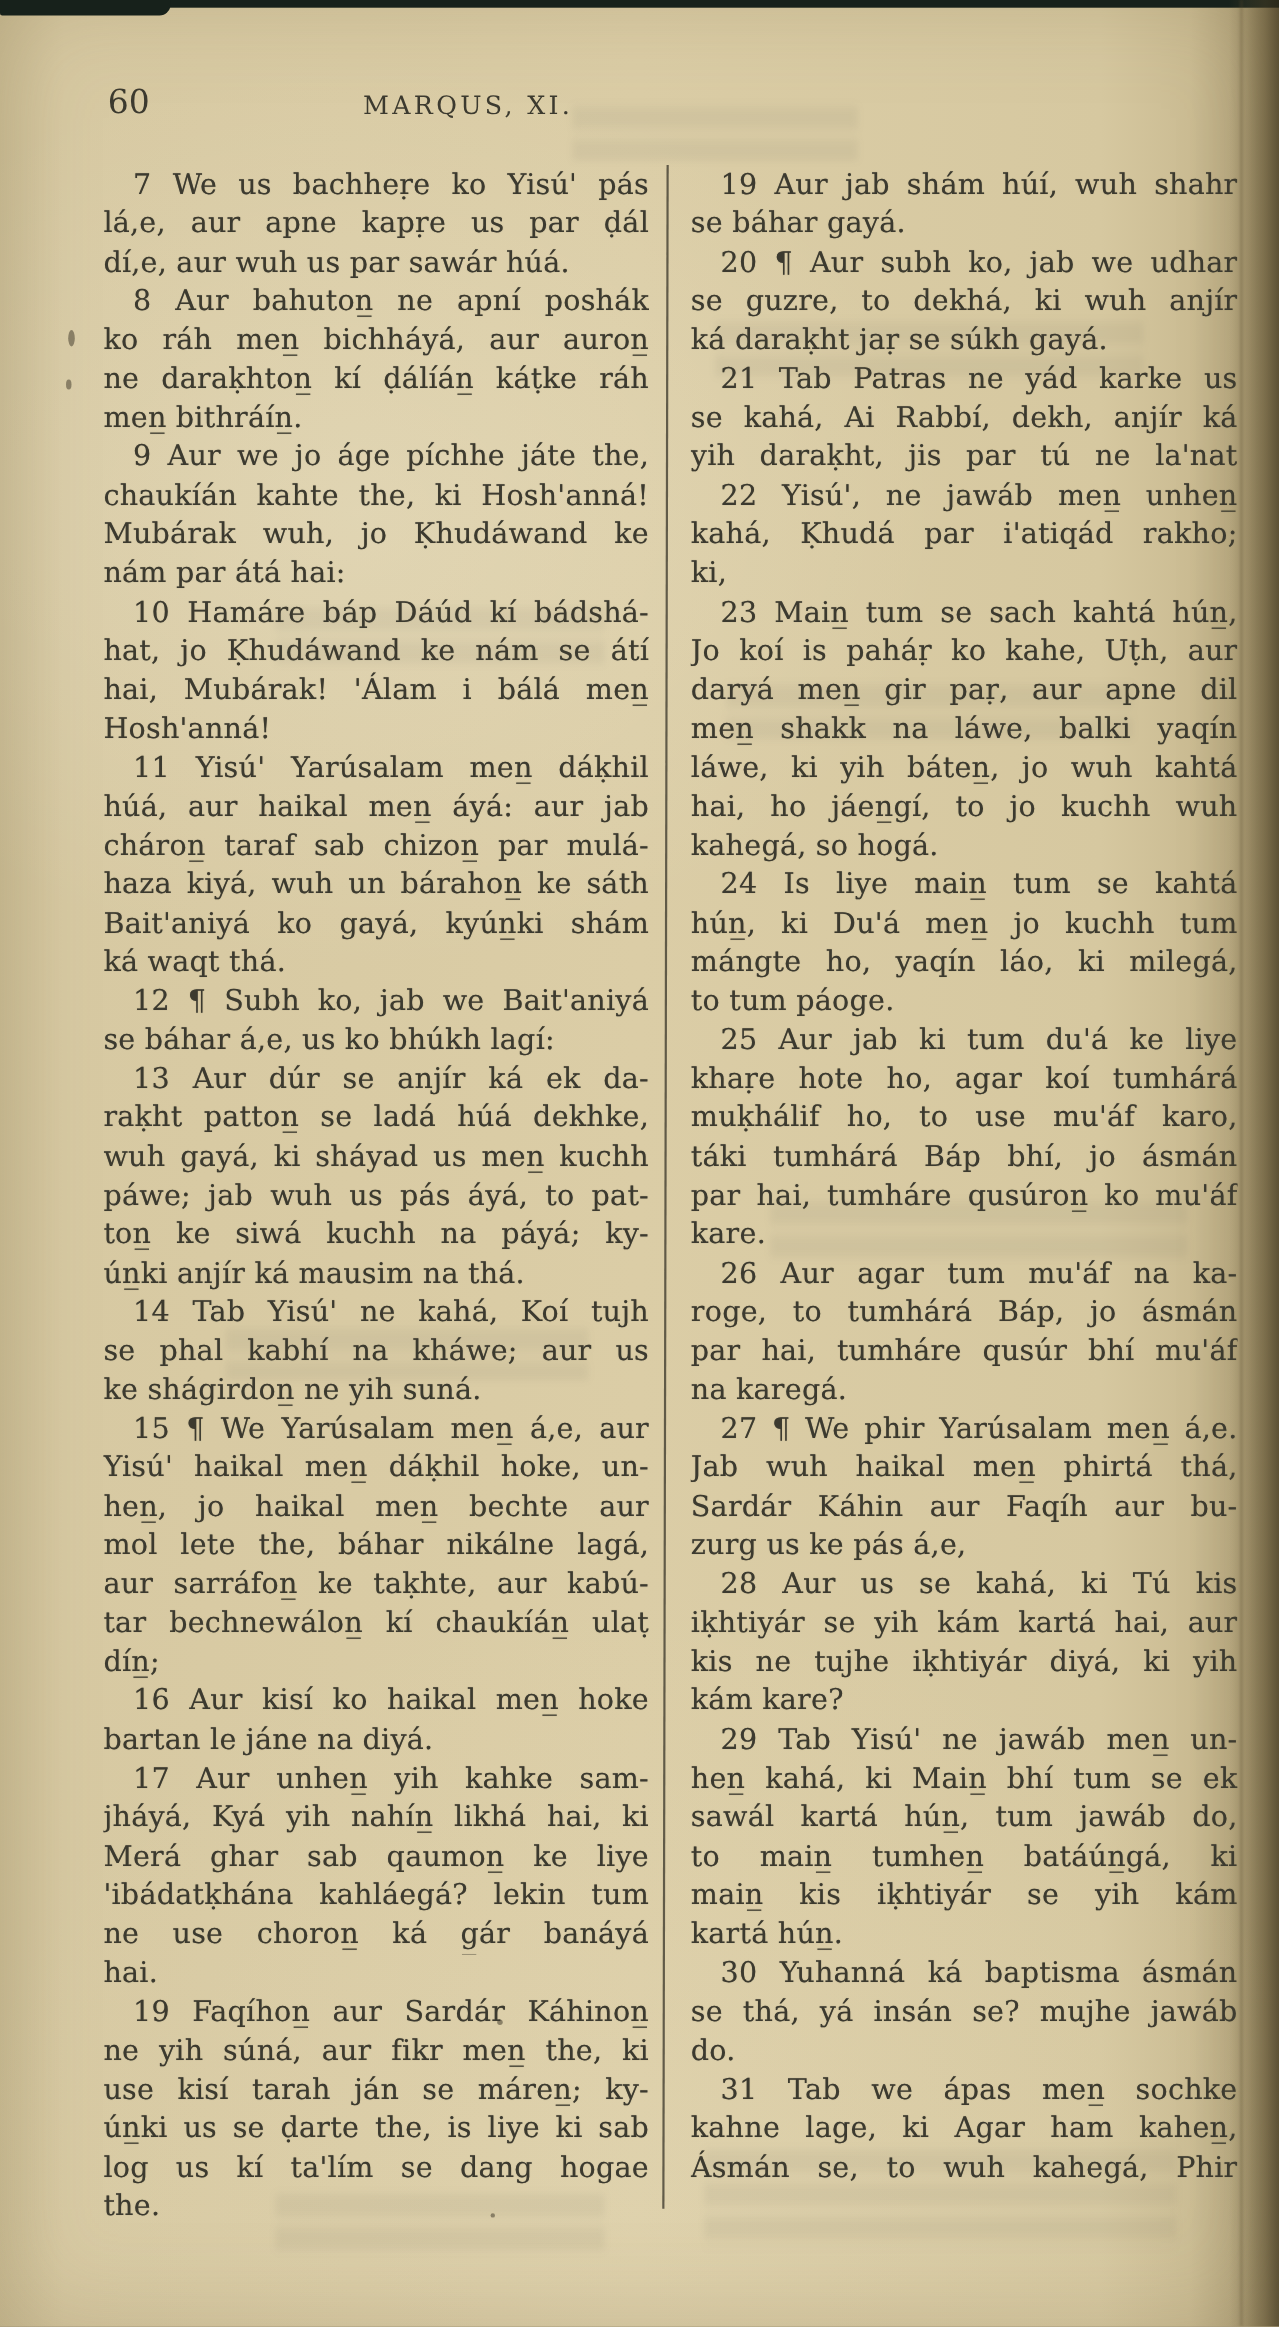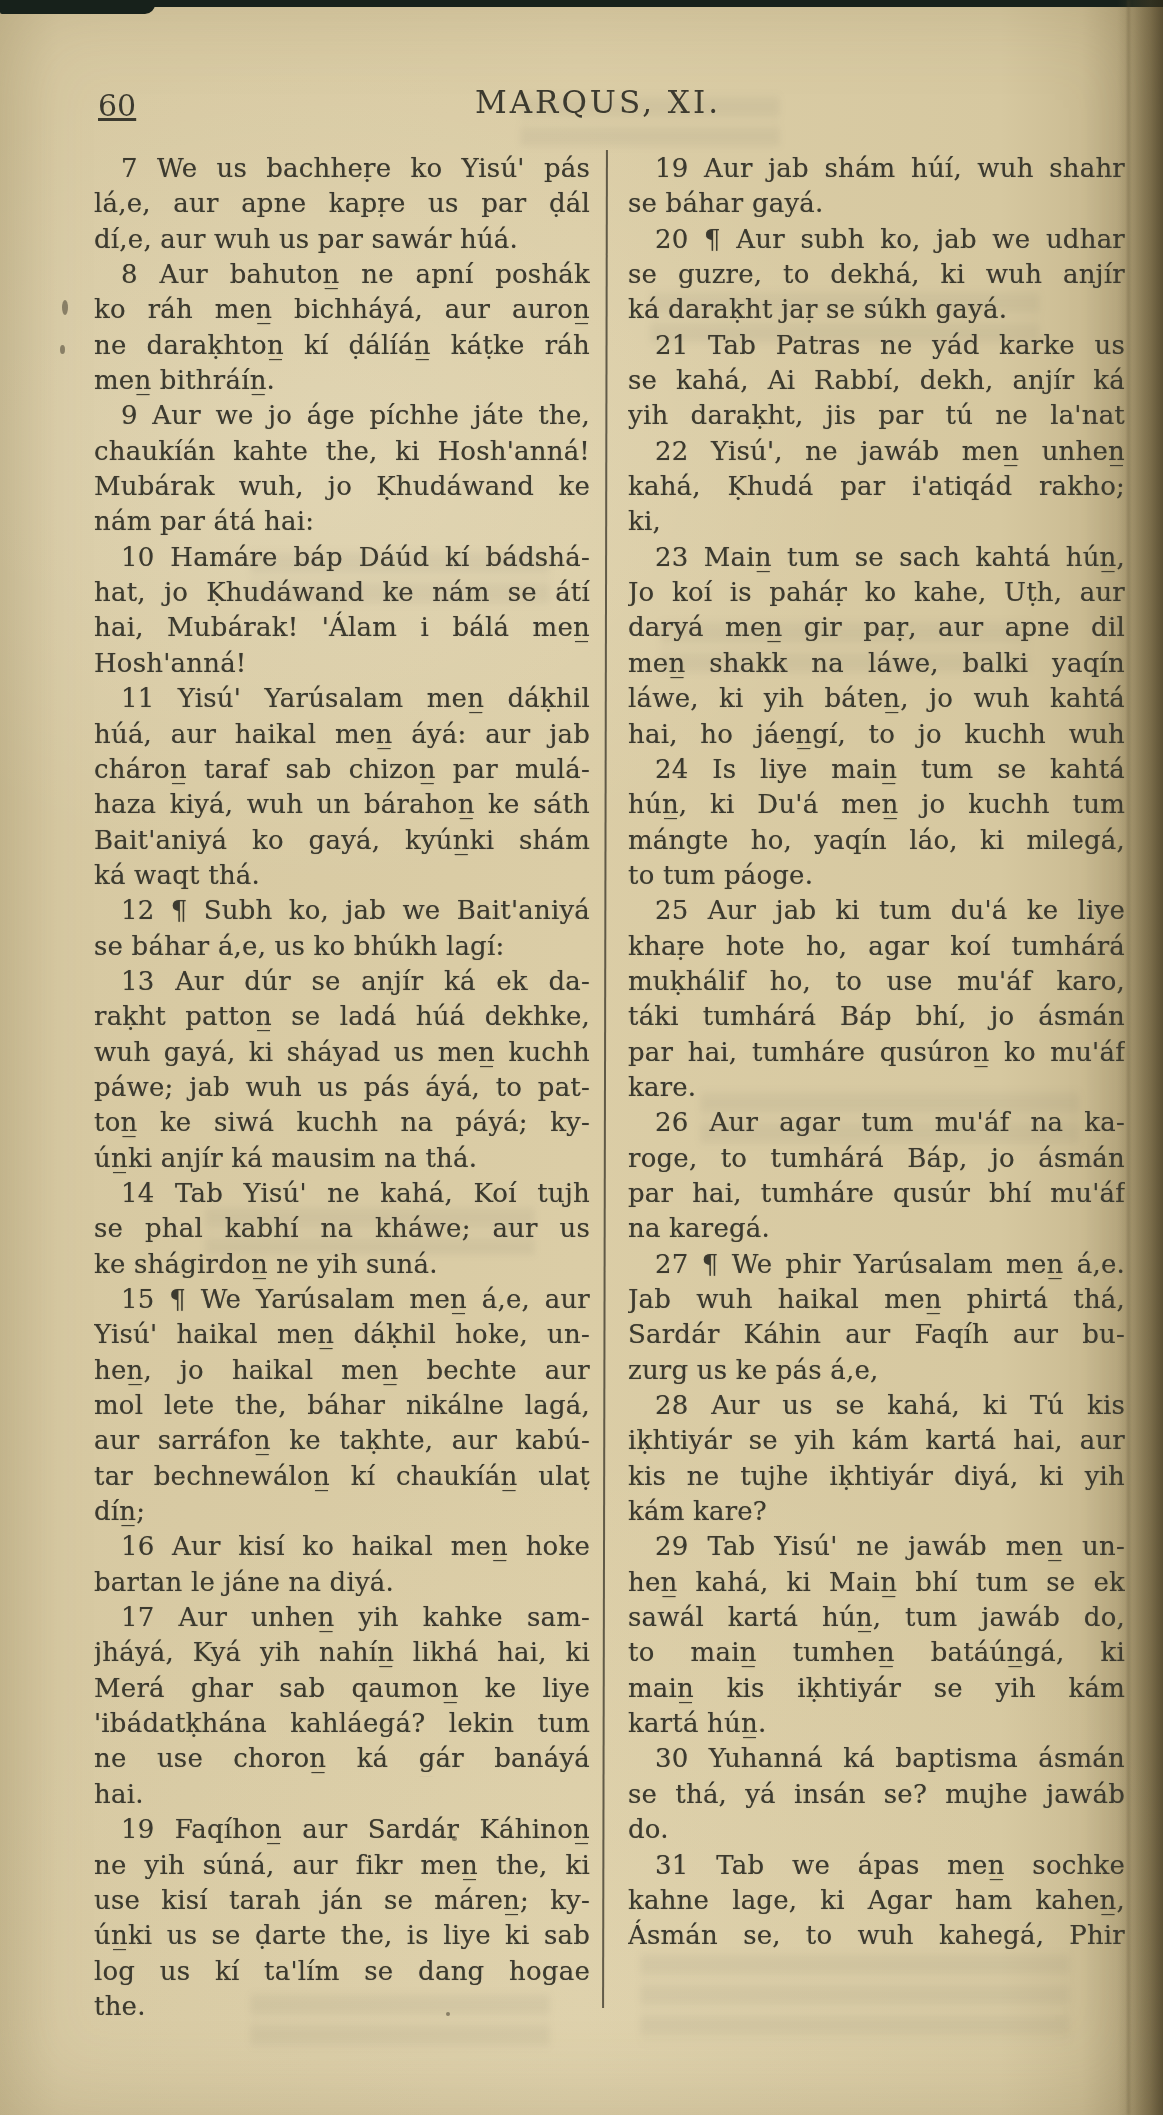--- a/index.html
+++ b/index.html
@@ -25,23 +25,23 @@
     background: #17211b; }
   .top-edge-left { position: absolute; left: 0; top: 0; width: 155px; height: 14px;
     background: #17211b; border-radius: 0 0 10px 2px; }
   
   .gutter-shade { position: absolute; right: 0; top: 0; width: 46px; height: 100%;
     background: linear-gradient(90deg, rgba(99,85,52,0) 0%, rgba(99,85,52,0.22) 38%,
                 rgba(80,68,40,0.45) 72%, rgba(56,47,26,0.62) 100%); }
   .gutter-line { position: absolute; right: 33px; top: 0; width: 3px; height: 100%;
     background: rgba(86,74,46,0.25); filter: blur(1px); }
 
-  .pagenum { position: absolute; left: 98px; top: 88px; font-size: 30px; text-decoration: underline; }
-  .running-title { position: absolute; left: 318px; top: 84px; width: 560px;
-    text-align: center; font-size: 31px; letter-spacing: 3px; }
+  .pagenum { position: absolute; left: 98px; top: 76px; font-size: 30px; }
+  .running-title { position: absolute; left: 330px; top: 84px; width: 560px;
+    text-align: left; font-size: 23px; letter-spacing: 3px; }
 
   .col-rule { position: absolute; left: 604px; top: 150px; width: 2px; height: 1858px;
     background: rgba(62,58,45,0.78); transform: rotate(0.12deg); }
 
   .col { position: absolute; top: 151px; font-size: 26px; }
   .col-left  { left: 94px;  width: 496px; }
   .col-right { left: 628px; width: 497px; }
   .ln {
     height: 35.35px; line-height: 35.35px;
     text-align: justify; text-align-last: justify;
@@ -154,20 +154,21 @@
       <div class="ln">yih daraḳht, jis par tú ne la'nat</div>
       <div class="ln ind">22 Yisú', ne jawáb men̲ unhen̲</div>
       <div class="ln">kahá, Ḳhudá par i'atiqád rakho;</div>
       <div class="ln end">ki,</div>
       <div class="ln ind">23 Main̲ tum se sach kahtá hún̲,</div>
       <div class="ln">Jo koí is paháṛ ko kahe, Uṭh, aur</div>
       <div class="ln">daryá men̲ gir paṛ, aur apne dil</div>
       <div class="ln">men̲ shakk na láwe, balki yaqín</div>
       <div class="ln">láwe, ki yih báten̲, jo wuh kahtá</div>
       <div class="ln">hai, ho jáen̲gí, to jo kuchh wuh</div>
+      <div class="ln end">kahegá, so hogá.</div>
       <div class="ln ind">24 Is liye main̲ tum se kahtá</div>
       <div class="ln">hún̲, ki Du'á men̲ jo kuchh tum</div>
       <div class="ln">mángte ho, yaqín láo, ki milegá,</div>
       <div class="ln end">to tum páoge.</div>
       <div class="ln ind">25 Aur jab ki tum du'á ke liye</div>
       <div class="ln">khaṛe hote ho, agar koí tumhárá</div>
       <div class="ln">muḳhálif ho, to use mu'áf karo,</div>
       <div class="ln">táki tumhárá Báp bhí, jo ásmán</div>
       <div class="ln">par hai, tumháre qusúron̲ ko mu'áf</div>
       <div class="ln end">kare.</div>

